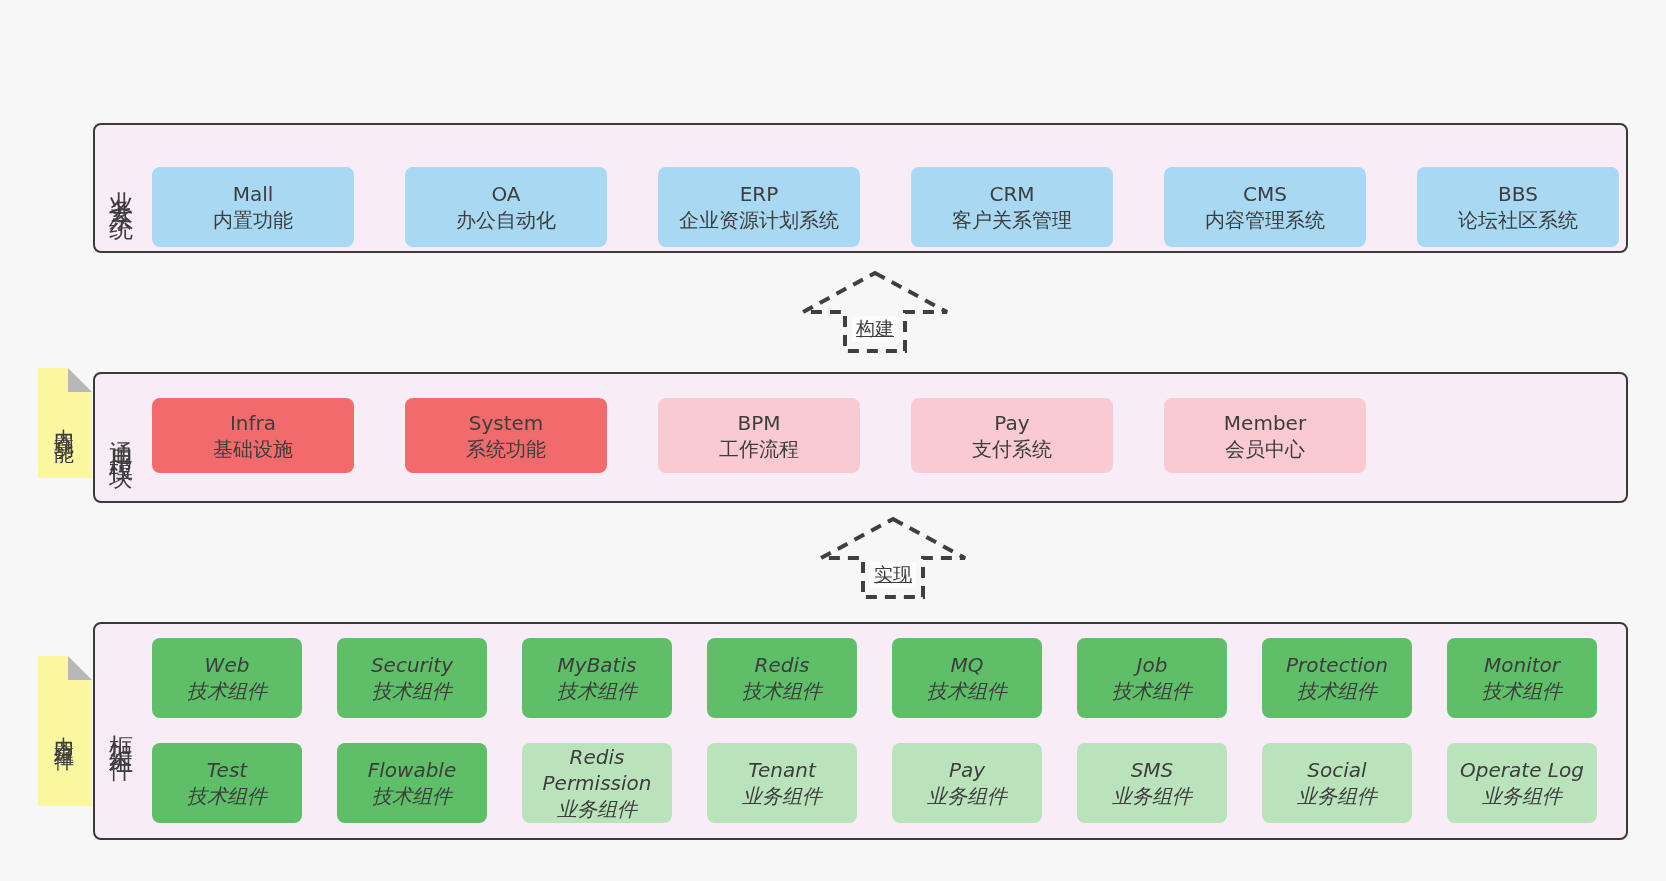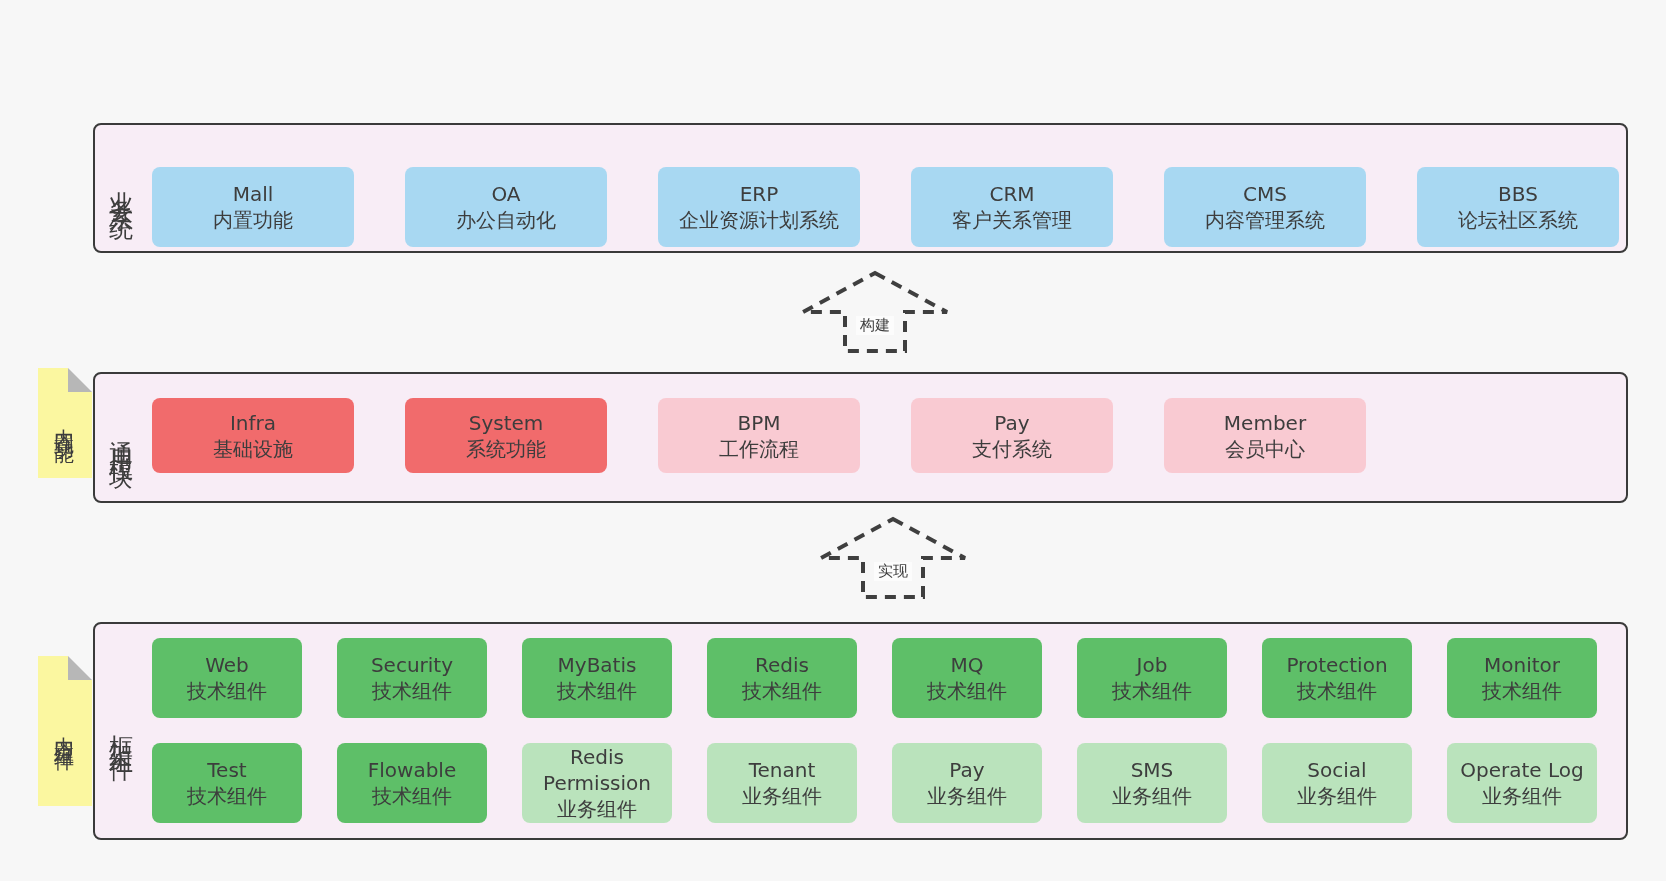--- a/index.html
+++ b/index.html
@@ -56,21 +56,21 @@
     justify-content: center;
     text-align: center;
     border-radius: 8px;
     font-size: 20px;
     line-height: 26px;
     padding: 0 6px;
   }
   .w202 { width: 202px; }
   .h80  { height: 80px; }
   .h75  { height: 75px; }
-  .w150 { width: 150px; }
+  .w150 { width: 150px; font-style: italic; }
   .v-blue   { background: #a8d8f2; }
   .v-red    { background: #f16b6c; }
   .v-pink   { background: #f9cad2; }
   .v-green  { background: #5ebf68; }
   .v-lgreen { background: #bae3bc; }
   .sticky {
     position: absolute;
     width: 54px;
     background: #fbf7a0;
     display: flex;
@@ -99,23 +99,24 @@
     height: 84px;
   }
   .arrow-wrap svg { display: block; }
   .arrow-label {
     position: absolute;
     left: 50%;
     top: 46px;
     transform: translateX(-50%);
     background: #fcfcfc;
     padding: 0 4px;
-    font-size: 15px;
+    font-size: 19px;
     white-space: nowrap;
     color: #3d3d3d;
+    text-decoration: underline;
   }
 </style>
 </head>
 <body>
 
 <div class="canvas">
 
   <div class="panel" style="left:93px; top:123px; width:1535px; height:130px;">
     <div class="panel-label">业务系统</div>
     <div class="row" style="top:42px;">

